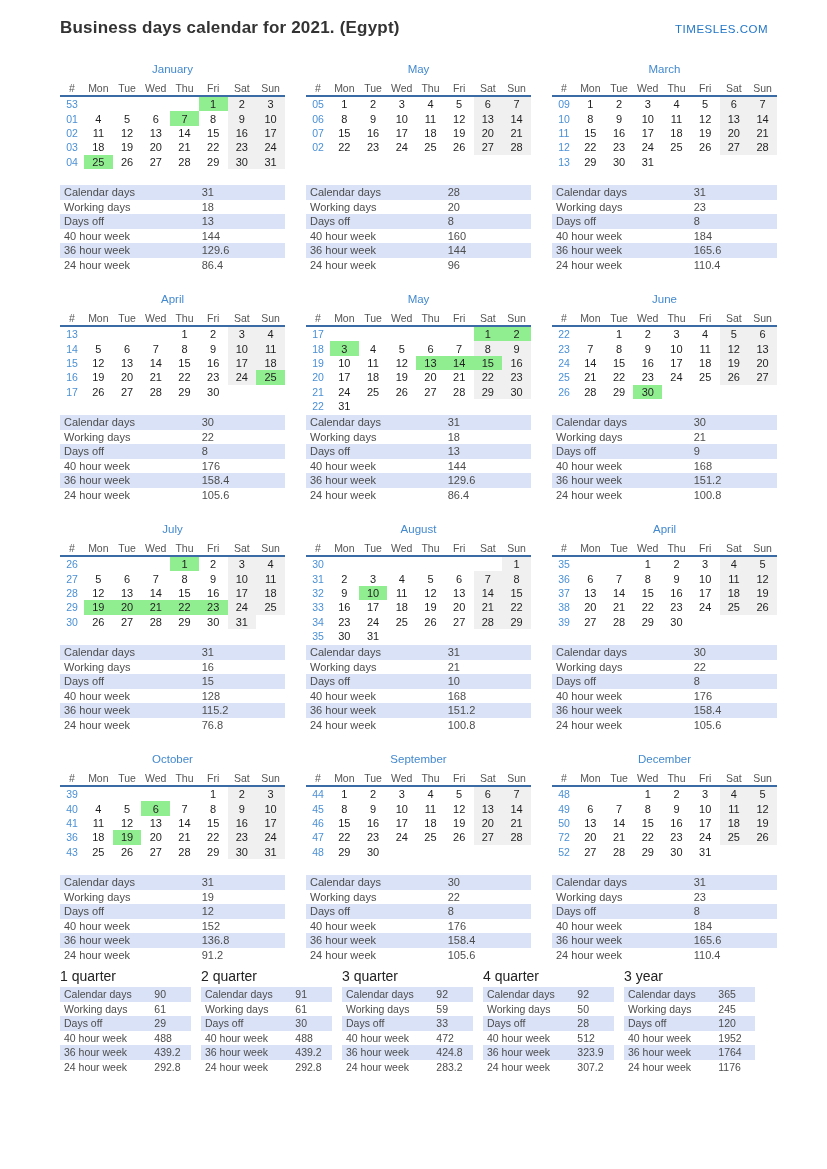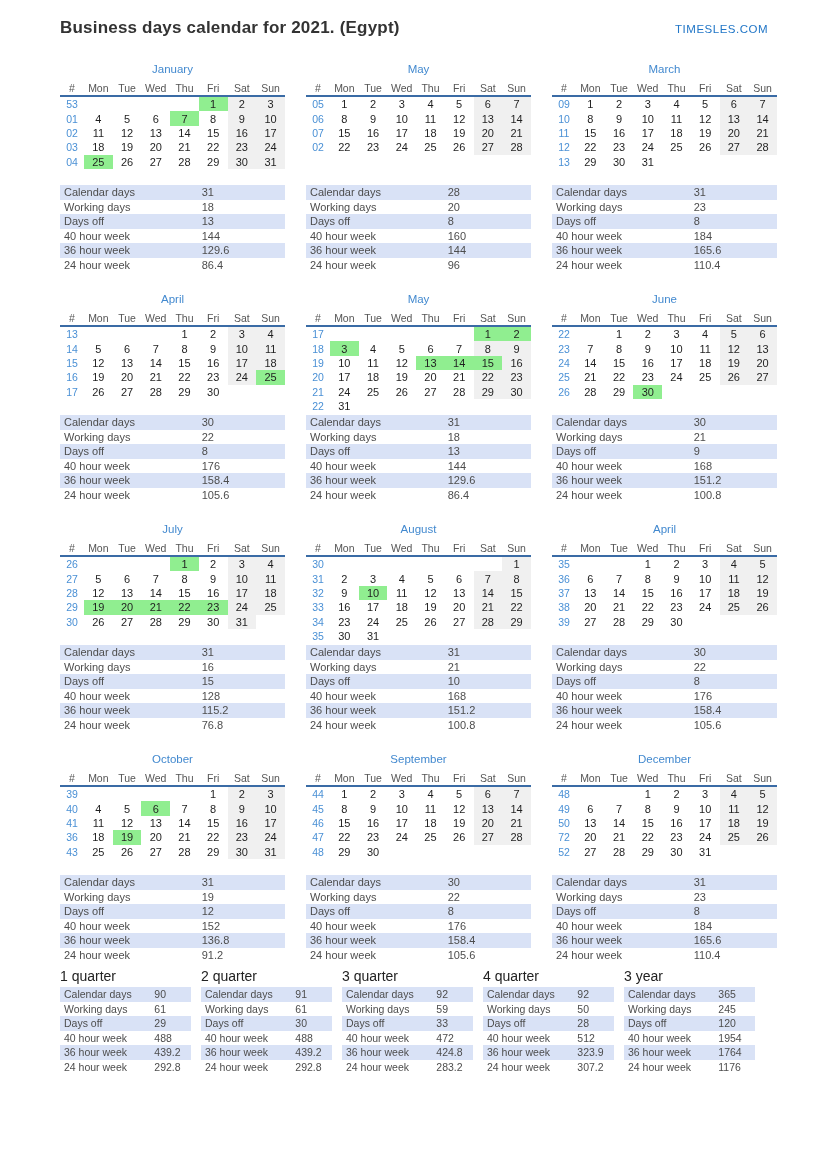--- a/index.html
+++ b/index.html
@@ -1497,21 +1497,21 @@
             <tr>
               <td class="lbl">Working days</td>
               <td class="val">245</td>
             </tr>
             <tr>
               <td class="lbl">Days off</td>
               <td class="val">120</td>
             </tr>
             <tr>
               <td class="lbl">40 hour week</td>
-              <td class="val">1954</td>
+              <td class="val">1952</td>
             </tr>
             <tr>
               <td class="lbl">36 hour week</td>
               <td class="val">1764</td>
             </tr>
             <tr>
               <td class="lbl">24 hour week</td>
               <td class="val">1176</td>
             </tr>
           </tbody>

